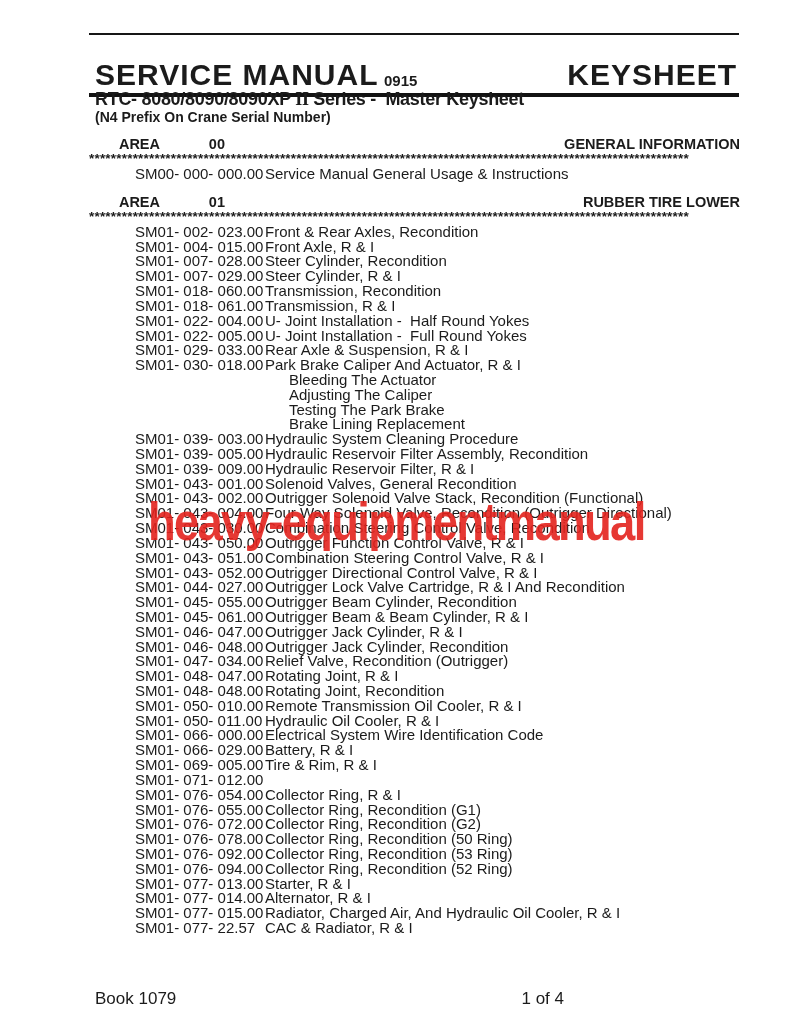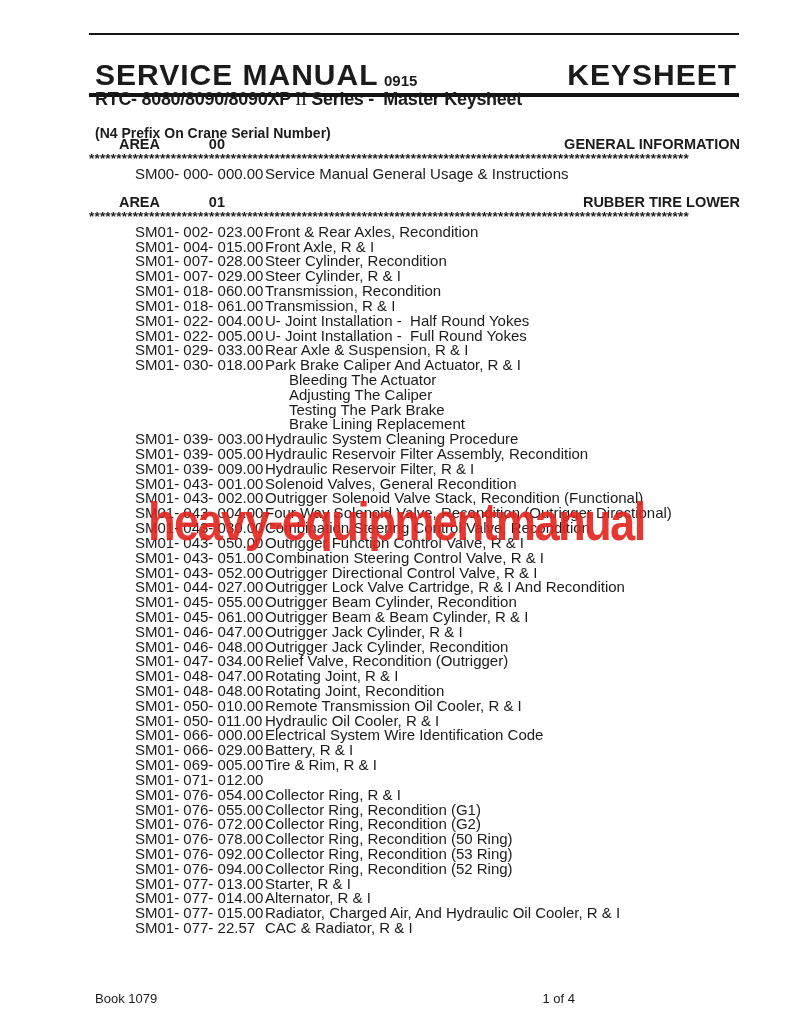--- a/index.html
+++ b/index.html
@@ -15,36 +15,36 @@
   .header{position:absolute;top:33px;left:89px;width:650px;}
   .rule-thin{border-top:2px solid #161616;}
   .rule-thick{border-top:4px solid #121212;margin-top:3px;}
   .header-row{position:relative;height:31px;padding:12px 6px;}
   .hdr-left{position:absolute;left:6px;bottom:0;font-size:30px;font-weight:700;letter-spacing:1px;line-height:30px;}
   .hdr-center{position:absolute;left:295px;bottom:2px;font-size:15px;font-weight:700;line-height:15px;}
   .hdr-right{position:absolute;right:2px;bottom:0;font-size:30px;font-weight:700;letter-spacing:1px;line-height:30px;}
   
   .title-block{position:absolute;top:90px;left:95px;width:644px;}
   .doc-title{font-size:18px;font-weight:700;letter-spacing:-0.3px;line-height:19px;white-space:pre;}
-  .doc-title .roman{font-family:"Liberation Serif","DejaVu Serif",serif;font-weight:400;}
-  .doc-subtitle{font-size:14px;font-weight:700;line-height:15px;margin-top:17px;white-space:pre;}
+  .doc-title .roman{font-family:"Liberation Serif","DejaVu Serif",serif;font-weight:700;}
+  .doc-subtitle{font-size:14px;font-weight:700;line-height:15px;margin-top:1px;white-space:pre;}
   
   .sections{position:absolute;top:137px;left:89px;width:651px;}
   .section{margin-bottom:13px;}
   .area-row{display:grid;grid-template-columns:65px 65px auto;padding-left:6px;
             font-size:14.5px;font-weight:700;line-height:15px;height:15px;text-align:right;}
   .divider{margin-top:1px;height:11px;line-height:11px;font-size:13.5px;font-weight:700;
            letter-spacing:0.2px;overflow:hidden;white-space:nowrap;}
   .rows{margin-top:3px;padding-left:6px;}
   .row{display:grid;grid-template-columns:130px auto;line-height:14.82px;font-size:15px;margin-left:40px;}
   .code{white-space:pre;}
   .desc{white-space:pre;}
   .desc.sub{padding-left:24px;}
   
-  .footer{position:absolute;top:992px;left:0;width:656px;height:16px;font-size:13px;line-height:14px;padding-left:11px;}
+  .footer{position:absolute;top:992px;left:0;width:656px;height:16px;font-size:17px;line-height:14px;}
   .footer .book{position:absolute;left:95px;}
   .footer .pageno{position:absolute;right:92px;}
   
   .watermark{
     position:absolute;top:494px;left:148px;z-index:5;
     font-size:54px;font-weight:700;line-height:54px;letter-spacing:-2px;
     transform:scaleX(0.84);transform-origin:left top;
     opacity:0.9;pointer-events:none;white-space:nowrap;
   }
 </style>

